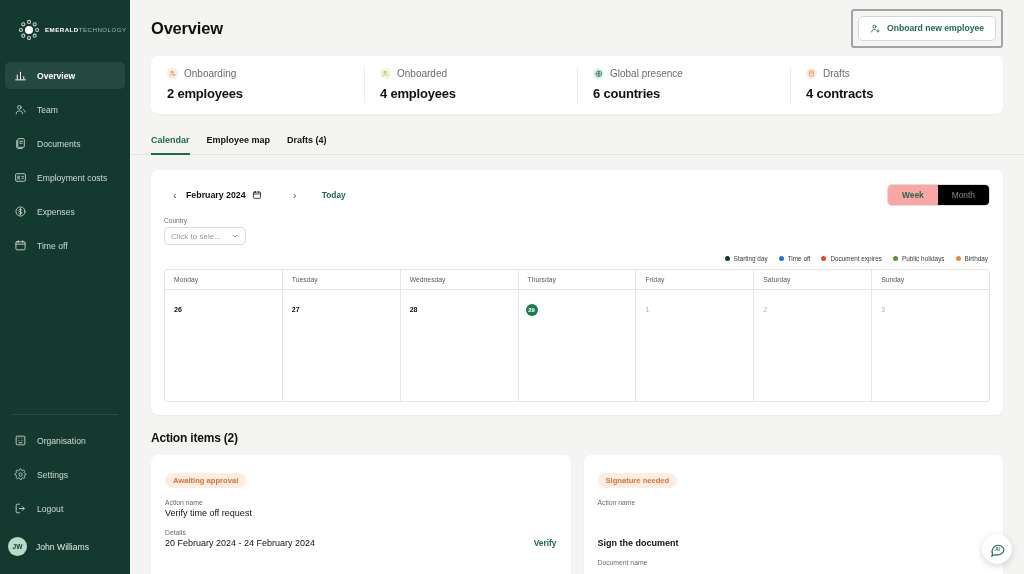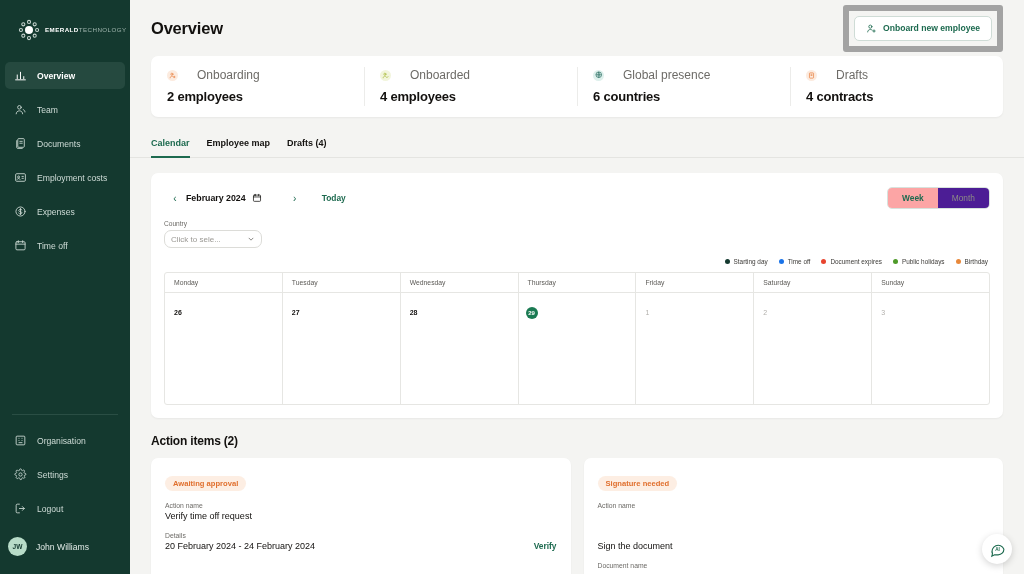--- a/index.html
+++ b/index.html
@@ -55,21 +55,21 @@
 
   
   .main { flex: 1 1 auto; height: 574px; overflow: hidden; position: relative; background:#f4f4f2; }
   .main-inner { padding: 0 21px; }
 
   .topbar {
     display: flex; align-items: center; justify-content: space-between;
     height: 56px; padding: 0 21px;
   }
   .page-title { font-size: 16.5px; font-weight: 700; color: #13110f; letter-spacing: -.2px; }
-  .hl-box { border: 6px solid #a3a3a3; border-radius: 3px; padding: 5px; }
+  .hl-box { border: 2px solid #a3a3a3; border-radius: 3px; padding: 5px; }
   .onboard-btn {
     display: flex; align-items: center; gap: 6px;
     background: #fff; border: 1px solid #cfdcd6; border-radius: 5px;
     padding: 6px 11px; cursor: pointer;
     font-size: 8.6px; font-weight: 700; color: #1d6a4f;
     font-family: "Liberation Sans", sans-serif; white-space: nowrap;
   }
 
   
   .stats {
@@ -79,21 +79,21 @@
   .stat { flex: 1 1 0; padding: 12px 16px 13px 16px; position: relative; }
   .stat + .stat::before {
     content: ""; position: absolute; left: 0; top: 11px; bottom: 11px;
     width: 1px; background: #ececea;
   }
   .stat-head { display: flex; align-items: center; gap: 6px; margin-bottom: 7px; }
   .stat-ico {
     width: 11px; height: 11px; border-radius: 50%;
     display: flex; align-items: center; justify-content: center; flex: 0 0 11px;
   }
-  .stat-label { font-size: 12px; color: #6d6b67; margin-left: 13px; }
+  .stat-label { font-size: 10px; color: #6d6b67; }
   .stat-value { font-size: 13px; font-weight: 700; color: #13110f; letter-spacing: -.2px; }
 
   
   .tabs {
     display: flex; gap: 17px; padding: 0 21px;
     border-bottom: 1px solid #e4e4e1; margin-top: 14px;
   }
   .tab {
     font-size: 9px; font-weight: 700; color: #13110f;
     padding: 7px 0 8px 0; cursor: pointer; border-bottom: 2px solid transparent;
@@ -115,34 +115,34 @@
   .month-lbl {
     display: flex; align-items: center; gap: 6px;
     font-size: 8.8px; font-weight: 700; color: #13110f; cursor: pointer;
   }
   .today-btn {
     font-size: 8.4px; font-weight: 700; color: #1d6a4f;
     margin-left: 16px; cursor: pointer;
   }
   .seg { display: flex; border: 1px solid #d7e2dd; border-radius: 5px; overflow: hidden; }
   .seg-btn {
-    padding: 5px 14px; font-size: 8.4px; color: #8c8a86; cursor: pointer; background: #4c1d95;
+    padding: 5px 14px; font-size: 8.4px; color: #8c8a86; cursor: pointer; background: #000000;
   }
   .seg-btn.active { background: #fca5a5; color: #1d6a4f; font-weight: 700; }
 
   .filters { display: flex; gap: 6px; margin-top: 11px; }
   .field { display: flex; flex-direction: column; gap: 3px; }
   .field-lbl { font-size: 6.6px; color: #6d6b67; }
   .inp {
     display: flex; align-items: center; gap: 5px;
     width: 88px; height: 18px; padding: 0 6px;
     border: 1px solid #dcdcd8; border-radius: 4px; background: #fff;
     font-size: 8px; color: #9a9893; cursor: text;
   }
-  .inp.sel { width: 98px; justify-content: space-between; cursor: pointer; border-radius: 7px; }
+  .inp.sel { width: 82px; justify-content: space-between; cursor: pointer; }
 
   .legend { display: flex; justify-content: flex-end; gap: 11px; margin-top: 10px; padding-right: 2px; }
   .lg { display: flex; align-items: center; gap: 4px; font-size: 6.4px; color: #3d3b38; }
   .dot { width: 5px; height: 5px; border-radius: 50%; flex: 0 0 5px; }
 
   .grid { margin-top: 7px; border: 1px solid #e6e6e3; border-radius: 3px; overflow: hidden; }
   .grid-head { display: flex; border-bottom: 1px solid #e6e6e3; }
   .gh {
     flex: 1 1 0; padding: 6px 0 6px 9px; font-size: 6.8px; color: #5c5a56;
     border-right: 1px solid #e6e6e3;
@@ -165,21 +165,21 @@
   .acard {
     flex: 1 1 0; background: #fff; border-radius: 7px; padding: 14px 14px 12px 14px;
     box-shadow: 0 1px 2px rgba(0,0,0,.05); min-height: 93px;
   }
   .badge {
     display: inline-block; background: #fdeee3; color: #e0702f;
     font-size: 7.6px; font-weight: 700; border-radius: 9px; padding: 3px 8px;
   }
   .f-lbl { font-size: 6.8px; color: #6d6b67; margin-top: 11px; }
   .f-val { font-size: 9px; color: #13110f; margin-top: 2px; }
-  .f-val.bold { font-weight: 400; margin-top: 32px; }
+  .f-val.bold { font-weight: 700; margin-top: 32px; }
   .arow { display: flex; align-items: flex-end; justify-content: space-between; }
   .link { font-size: 8.4px; font-weight: 700; color: #1d6a4f; cursor: pointer; white-space: nowrap; }
 
   .ai-fab {
     position: absolute; right: 12px; bottom: 10px;
     width: 30px; height: 30px; border-radius: 50%;
     background: #fff; box-shadow: 0 2px 7px rgba(0,0,0,.17);
     display: flex; align-items: center; justify-content: center; cursor: pointer;
   }
 </style>

